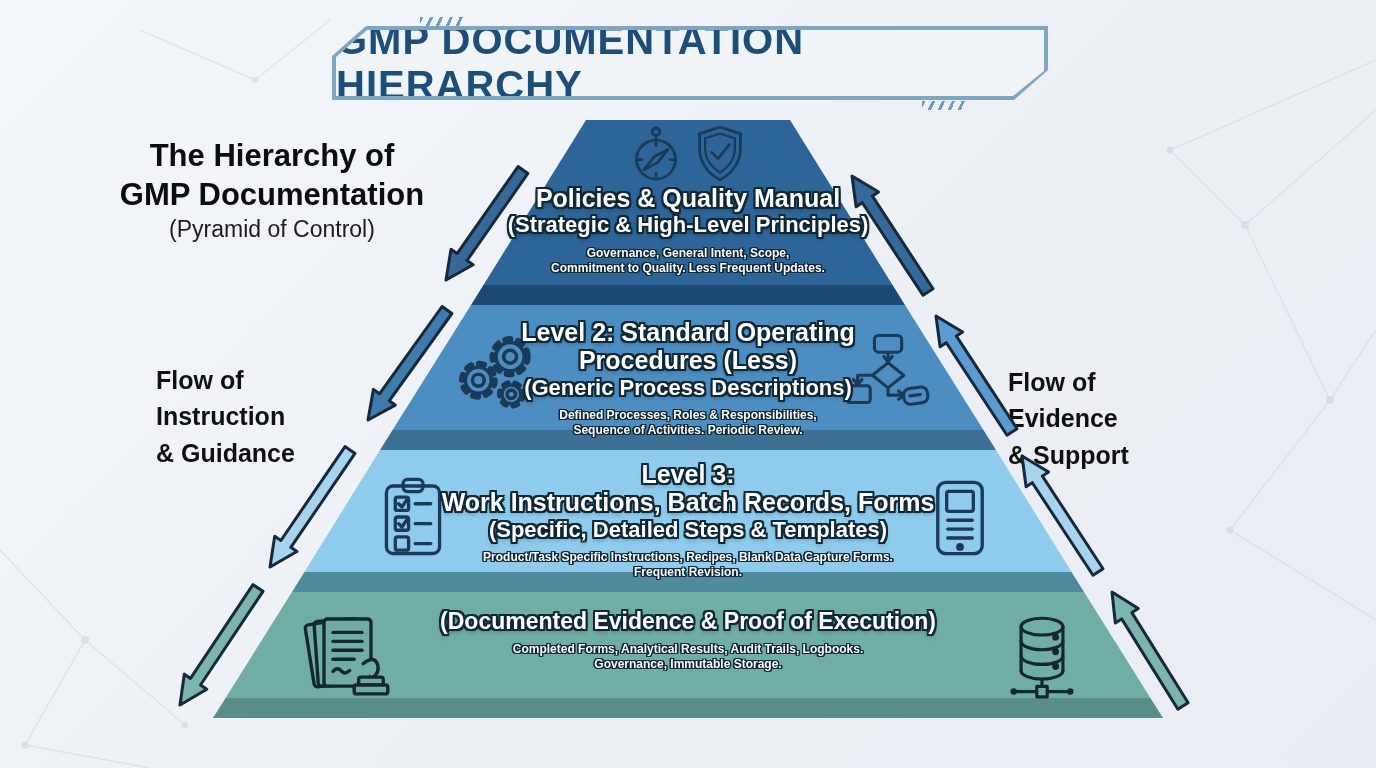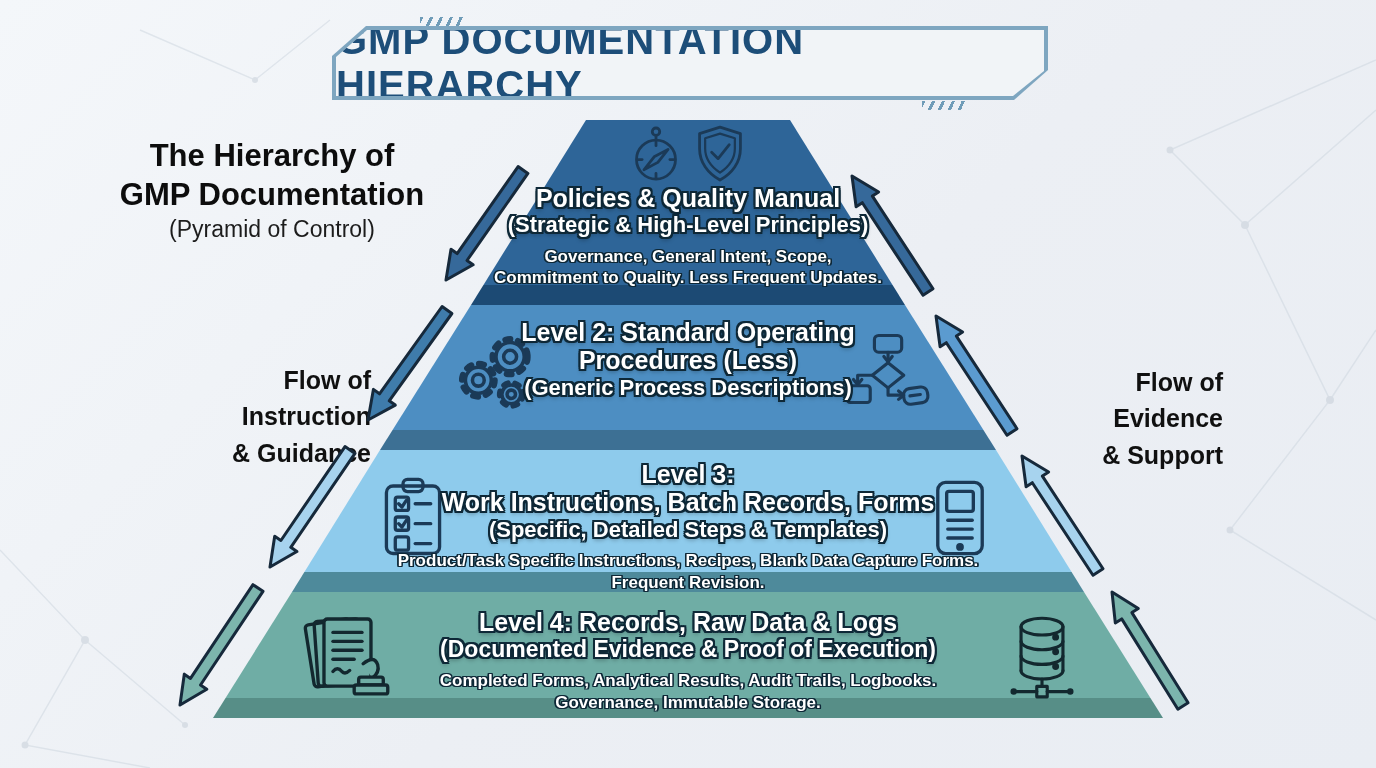--- a/index.html
+++ b/index.html
@@ -20,42 +20,42 @@
     clip-path:polygon(31px 0px,708px 0px,708px 41px,677px 66px,0px 66px,0px 27px);
     display:flex; align-items:center; justify-content:center;}
   #banner-title{font-size:40px; font-weight:800; letter-spacing:1px; color:#1d4e79;}
   .hatch{width:44px; height:9px;
     background:repeating-linear-gradient(115deg,#6f9cb8 0 3px,transparent 3px 9px);}
   
   #heading{left:88px; top:136px; width:368px; text-align:center; color:#0d0d0d;}
   .head-big{font-size:31px; font-weight:800; line-height:1.27;}
   .head-sub{font-size:23px; font-weight:400; color:#1c1c1c; line-height:1.25;}
   
-  .flow-label{width:215px; text-align:right; font-size:25px; font-weight:700;
+  .flow-label{width:215px; text-align:left; font-size:25px; font-weight:700;
     color:#101010; line-height:1.45;}
   #flow-left{left:156px; top:362px;}
   #flow-right{left:1008px; top:364px;}
   
   #pyramid{left:210px; top:120px; width:956px; height:598px;}
   .level{position:absolute; inset:0;}
   .lv0{clip-path:polygon(376px 0px,580px 0px,695px 185px,261px 185px);}
   .lv1{clip-path:polygon(261px 185px,695px 185px,786px 330px,170px 330px);}
   .lv2{clip-path:polygon(170px 330px,786px 330px,874px 472px,82px 472px);}
   .lv3{clip-path:polygon(82px 472px,874px 472px,953px 598px,3px 598px);}
   
   .lv-text{position:absolute; text-align:center; color:#fff;}
   .outl{text-shadow:-2px -2px 0 #0e2837,-2px 0 0 #0e2837,-2px 2px 0 #0e2837,
     0 -2px 0 #0e2837,0 2px 0 #0e2837,2px -2px 0 #0e2837,2px 0 0 #0e2837,
     2px 2px 0 #0e2837,0 3px 4px rgba(0,0,0,.35);}
   .outl-s{text-shadow:-1.4px -1.4px 0 #0e2837,-1.4px 0 0 #0e2837,-1.4px 1.4px 0 #0e2837,
     0 -1.4px 0 #0e2837,0 1.4px 0 #0e2837,1.4px -1.4px 0 #0e2837,1.4px 0 0 #0e2837,
     1.4px 1.4px 0 #0e2837;}
   .t-big{font-size:25px; font-weight:800; line-height:1.13;}
   .t-mid{font-size:22px; font-weight:800; line-height:1.2;}
-  .t-sm{font-size:17px; font-weight:700; line-height:1.28; margin-top:7px;}
+  .t-sm{font-size:12px; font-weight:700; line-height:1.28; margin-top:7px;}
   .icon{stroke:#1b3a57; fill:none; stroke-width:3; stroke-linecap:round; stroke-linejoin:round;}
   .icon-dark{stroke:#13282f;}
   #net{opacity:.5;}
 </style>
 </head>
 <body>
 
 <div id="stage">
 
   <svg id="net" class="abs" width="1376" height="768" style="left:0;top:0;">
@@ -168,20 +168,24 @@
     <g transform="rotate(-8 69 62)">
         <rect x="58" y="54" width="23" height="15" rx="6"></rect>
       <line x1="64" y1="61" x2="74" y2="61"></line>
       </g>
   </svg>
 
   <div class="abs lv-text" style="left:438px; top:318px; width:500px;">
     <div class="t-big outl">Level 2: Standard Operating</div>
     <div class="t-big outl">Procedures (Less)</div>
     <div class="t-mid outl">(Generic Process Descriptions)</div>
+    <div class="t-sm outl-s">
+      <div>Defined Processes, Roles &amp; Responsibilities,</div>
+      <div>Sequence of Activities. Periodic Review.</div>
+    </div>
   </div>
 
   <svg class="icon abs" style="left:382px; top:476px;" width="62" height="82" viewBox="0 0 56 72">
     <rect x="4" y="8" width="48" height="61" rx="6"></rect>
     <rect x="19" y="2" width="18" height="11" rx="4"></rect>
     <rect x="12" y="18" width="12" height="12" rx="2"></rect>
       <polyline points="15,24 18,27 22,21"></polyline>
     <line x1="30" y1="24" x2="44" y2="24"></line>
     <rect x="12" y="36" width="12" height="12" rx="2"></rect>
       <polyline points="15,42 18,45 22,39"></polyline>
@@ -237,21 +241,20 @@
     <circle cx="49" cy="52" r="1.8" fill="#13282f"></circle>
     <line x1="36" y1="64" x2="36" y2="71"></line>
     <rect x="31" y="71" width="10" height="10"></rect>
     <line x1="12" y1="76" x2="31" y2="76"></line>
       <line x1="41" y1="76" x2="60" y2="76"></line>
     <circle cx="9" cy="76" r="1.6" fill="#13282f"></circle>
       <circle cx="63" cy="76" r="1.6" fill="#13282f"></circle>
   </svg>
 
   <div class="abs lv-text" style="left:338px; top:608px; width:700px;">
-    <div class="t-big outl">Level 4: Records, Raw Data &amp; Logs</div>
     <div class="t-mid outl" style="font-size:23px;">(Documented Evidence &amp; Proof of Execution)</div>
     <div class="t-sm outl-s" style="margin-top:6px;">
       <div>Completed Forms, Analytical Results, Audit Trails, Logbooks.</div>
       <div>Governance, Immutable Storage.</div>
     </div>
   </div>
 
   <svg id="arrows" class="abs" style="left:0; top:0; pointer-events:none;" width="1376" height="768">
       <polygon points="518.1,166.6 457.1,253.6 451.0,249.3 446.0,280.0 473.1,264.8 467.0,260.5 527.9,173.4" fill="#36699a" stroke="#16293b" stroke-width="3" stroke-linejoin="round"></polygon>
       <polygon points="442.1,306.5 379.5,393.8 373.4,389.4 368.0,420.0 395.3,405.1 389.2,400.8 451.9,313.5" fill="#3f7cab" stroke="#16293b" stroke-width="3" stroke-linejoin="round"></polygon>

